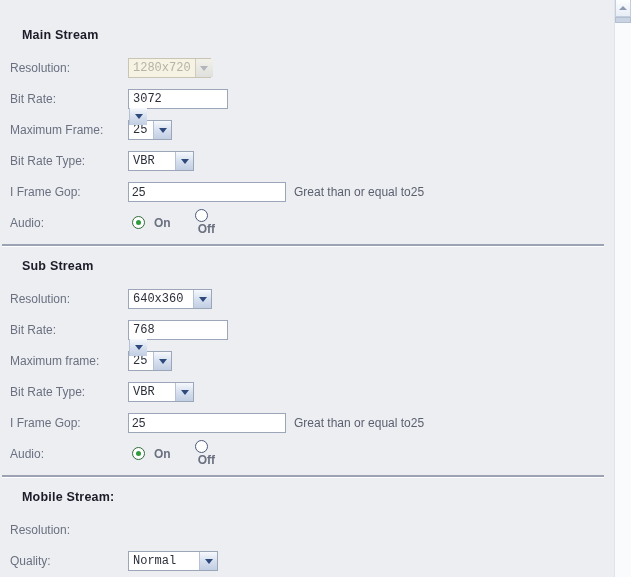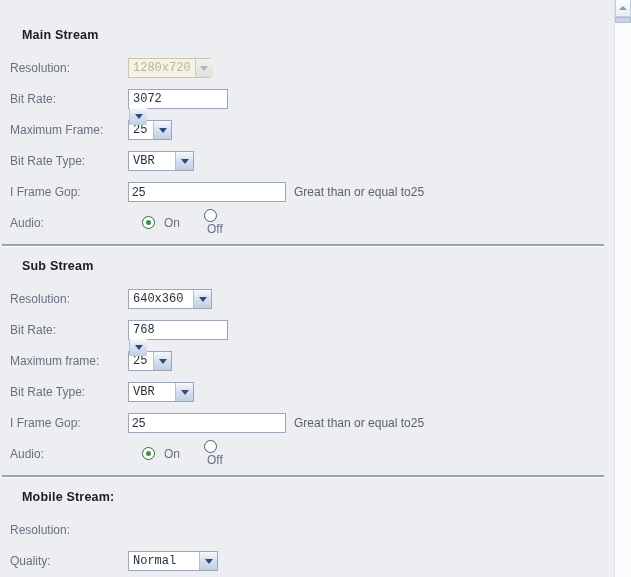--- a/index.html
+++ b/index.html
@@ -238,21 +238,21 @@
     margin-top: -2.5px;
     border-radius: 50%;
     background: #2f9b3f;
   }
   .radio-label {
     margin-left: 9px;
     color: #6a7080;
     font-size: 12px;
   }
 
-  .audio-ctl { margin-left: 14px; }
+  .audio-ctl { margin-left: 4px; font-weight: bold; }
 </style>
 </head>
 <body>
 
 <div id="page">
 
   <div class="section">
     <div class="section-title">Main Stream</div>
 
     <div class="row">

